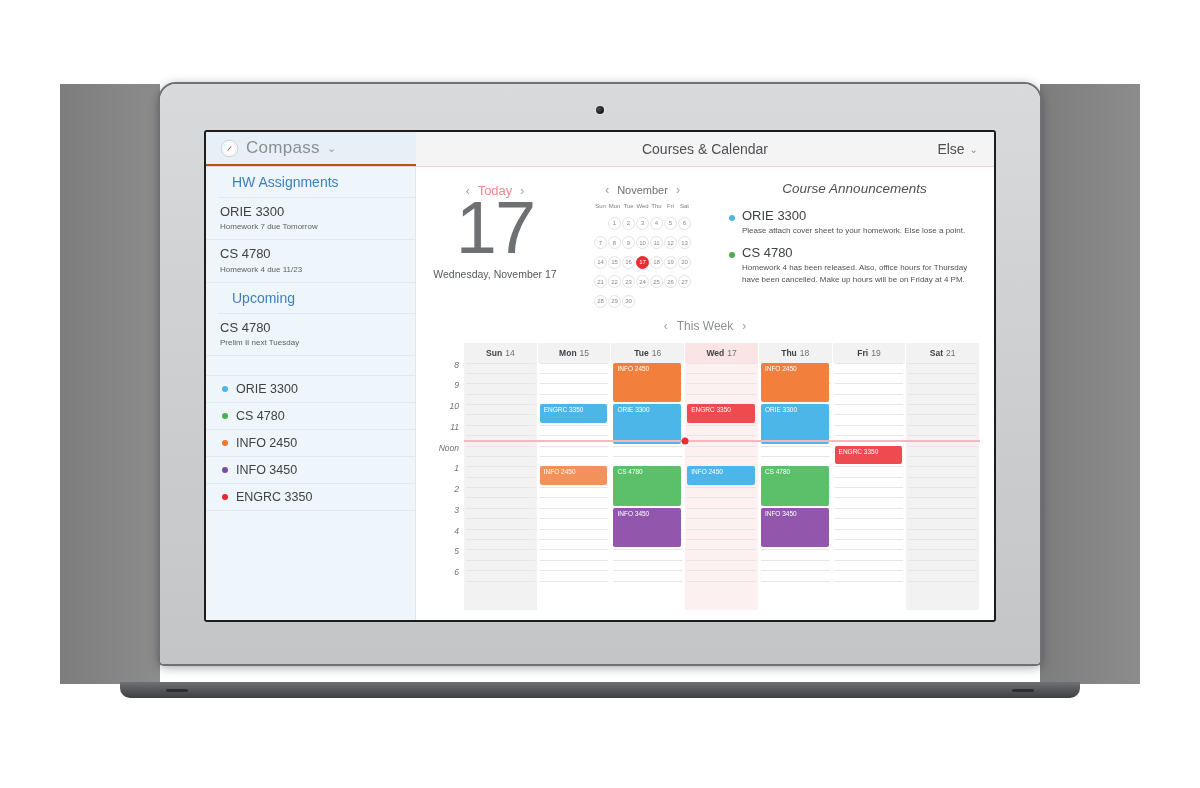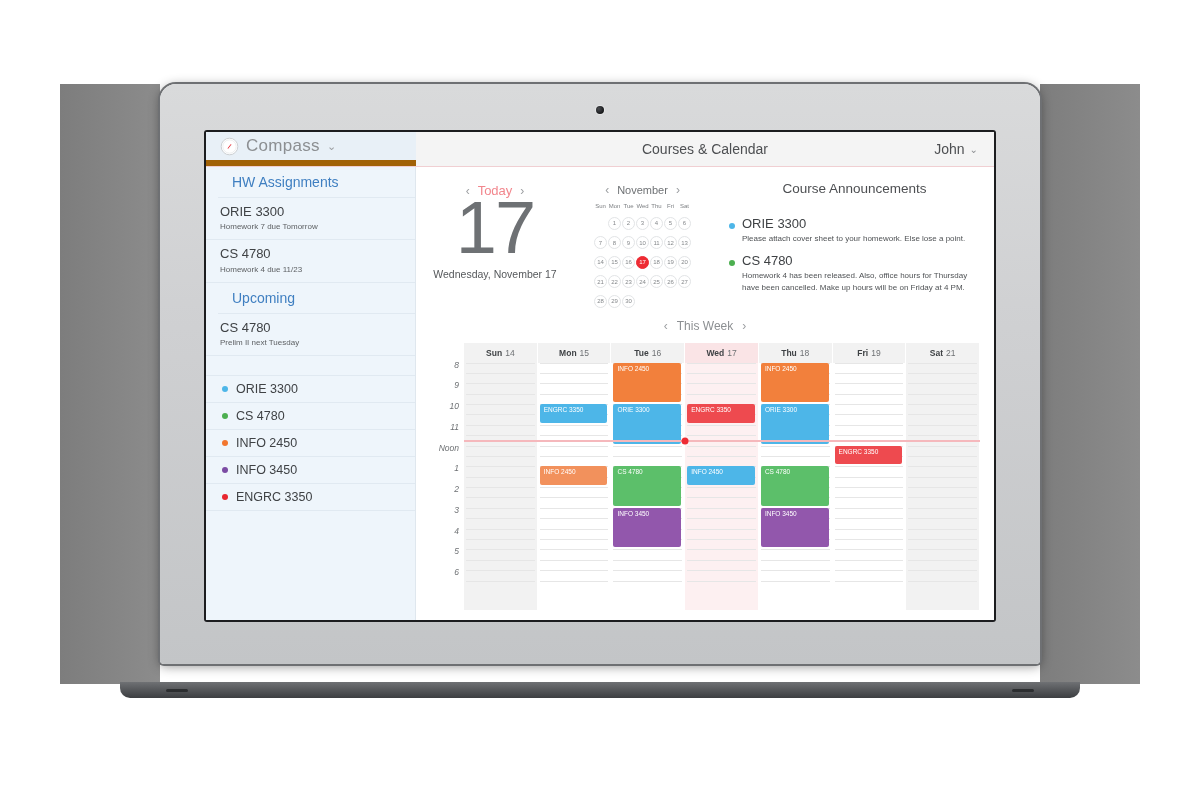--- a/index.html
+++ b/index.html
@@ -70,21 +70,21 @@
   
   #app { display: flex; flex-direction: column; height: 100%; background:#fff; }
 
   #topbar {
     flex: 0 0 35px; display: flex; align-items: stretch;
     border-bottom: 1px solid #f0cfd2; background: #f4f4f4;
   }
   #brand {
     flex: 0 0 210px; display: flex; align-items: center; gap: 7px;
     padding-left: 14px; background: #e8f0f7;
-    border-bottom: 6px solid #a16207;
+    border-bottom: 2px solid #a16207;
   }
   #compass-icon { width: 19px; height: 19px; flex: 0 0 19px; }
   #brand-name { font-size: 17px; color: #8c8f92; letter-spacing: .3px; }
   #brand-caret { font-size: 11px; color: #9b9ea1; }
 
   #topbar-main {
     flex: 1; display: flex; align-items: center; justify-content: center;
     position: relative; background: #f4f4f4;
   }
   #page-title { font-size: 14px; color: #4d4f52; }
@@ -152,21 +152,21 @@
   .mini-day {
     display: inline-flex; align-items: center; justify-content: center;
     width: 13px; height: 13px; border-radius: 50%;
     border: 1px solid #e2e4e6; font-size: 6px; color: #85888b;
   }
   .mini-day.today { background: #ee2b33; border-color: #ee2b33; color: #fff; }
   .mini-day.empty { border-color: transparent; }
 
   
   #announce { flex: 1; padding: 2px 10px 0 14px; }
-  #announce-title { font-size: 13.5px; color: #4d4f52; text-align: center; margin-bottom: 21px; }
+  #announce-title { font-size: 13.5px; color: #4d4f52; text-align: center; margin-bottom: 13px; font-style: italic; }
   .ann { display: flex; gap: 7px; margin-bottom: 9px; }
   .ann .dot { margin-top: 6px; }
   .ann-course { font-size: 13px; color: #3f4245; line-height: 1.1; }
   .ann-text { font-size: 8px; color: #4f5255; line-height: 1.45; margin-top: 2px; }
 
   
   #week-nav { display: flex; align-items: center; justify-content: center; gap: 9px; margin: 4px 0 10px; }
   #week-label { font-size: 12px; color: #8c8f92; }
 
   #week-wrap { flex: 1; display: flex; min-height: 0; padding: 0 10px 10px 4px; }
@@ -224,21 +224,21 @@
                 <circle cx="12" cy="12" r="8.4" fill="none" stroke="#e3e5e8" stroke-width=".8"></circle>
                 <path d="M14.6 9.4 L10.6 14.8 L9.4 14.6 L13.4 9.2 Z" fill="#e8262f"></path>
                 <path d="M10.6 14.8 L14.6 9.4 L14.8 10.6 L10.8 16 Z" fill="#f4f5f6"></path>
               </svg>
               <span id="brand-name">Compass</span>
               <span id="brand-caret">⌄</span>
             </div>
             <div id="topbar-main">
               <span id="page-title">Courses &amp; Calendar</span>
               <div id="user-menu">
-                <span>John</span>
+                <span>Else</span>
                 <span id="user-caret">⌄</span>
               </div>
             </div>
           </div>
 
           <div id="body-row">
 
             <div id="sidebar">
               <div class="sb-sub">HW Assignments</div>
               <div id="hw-list">

